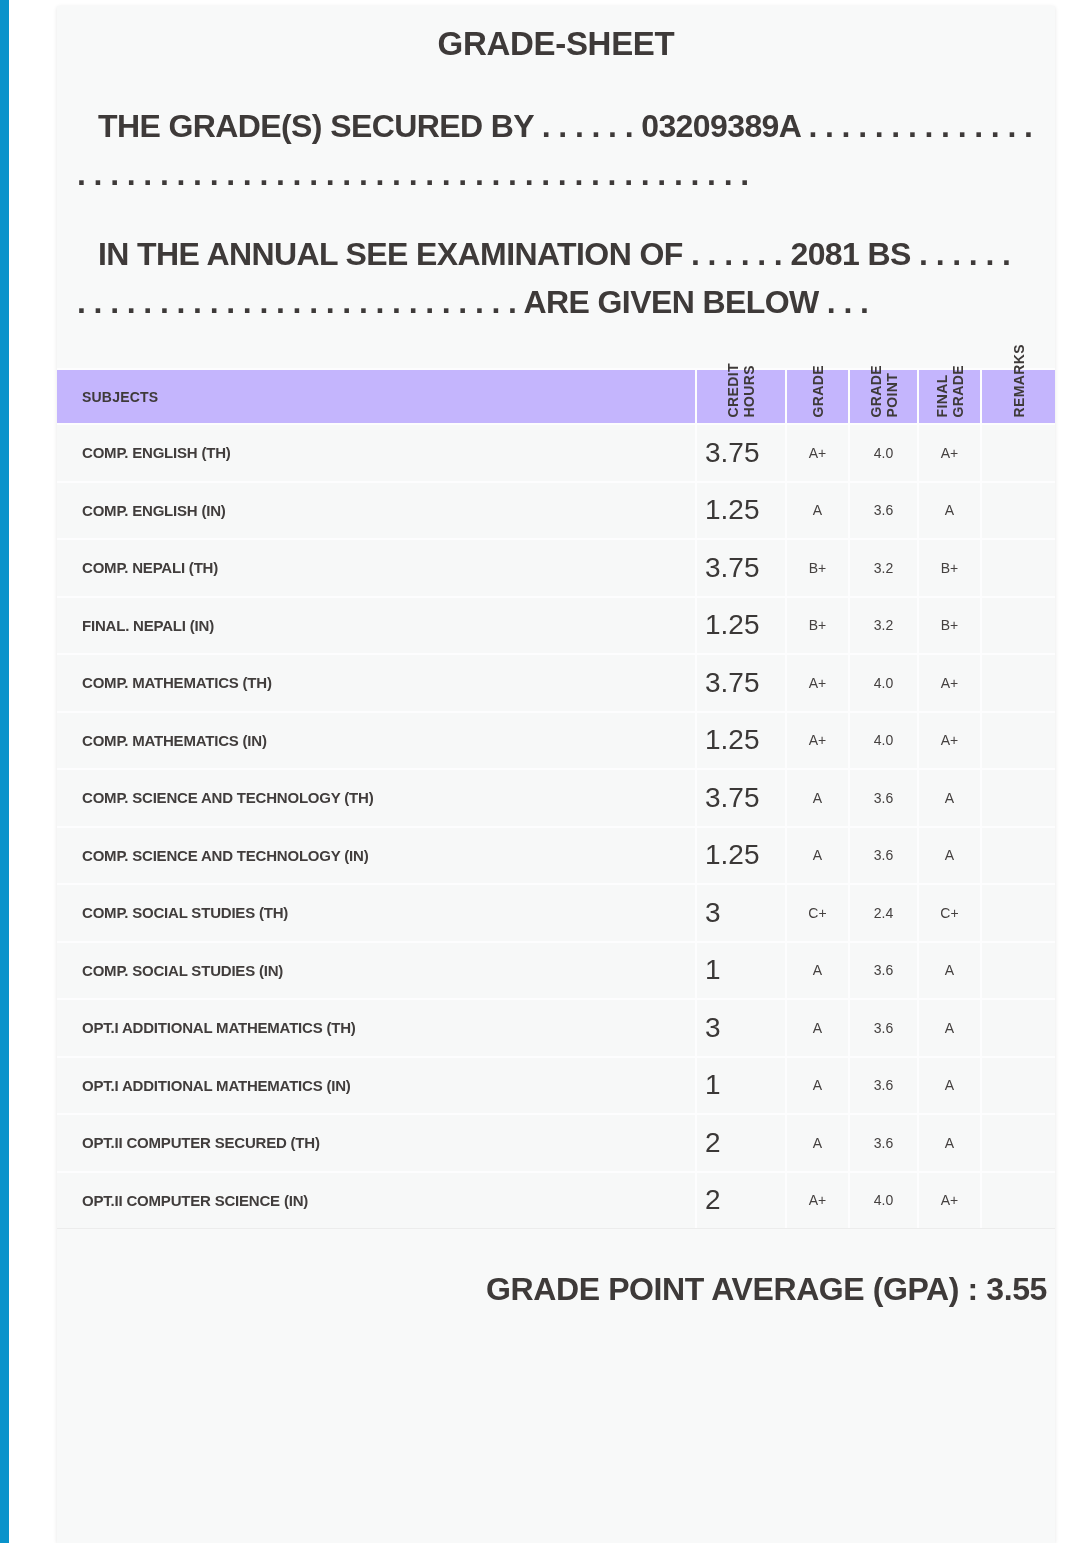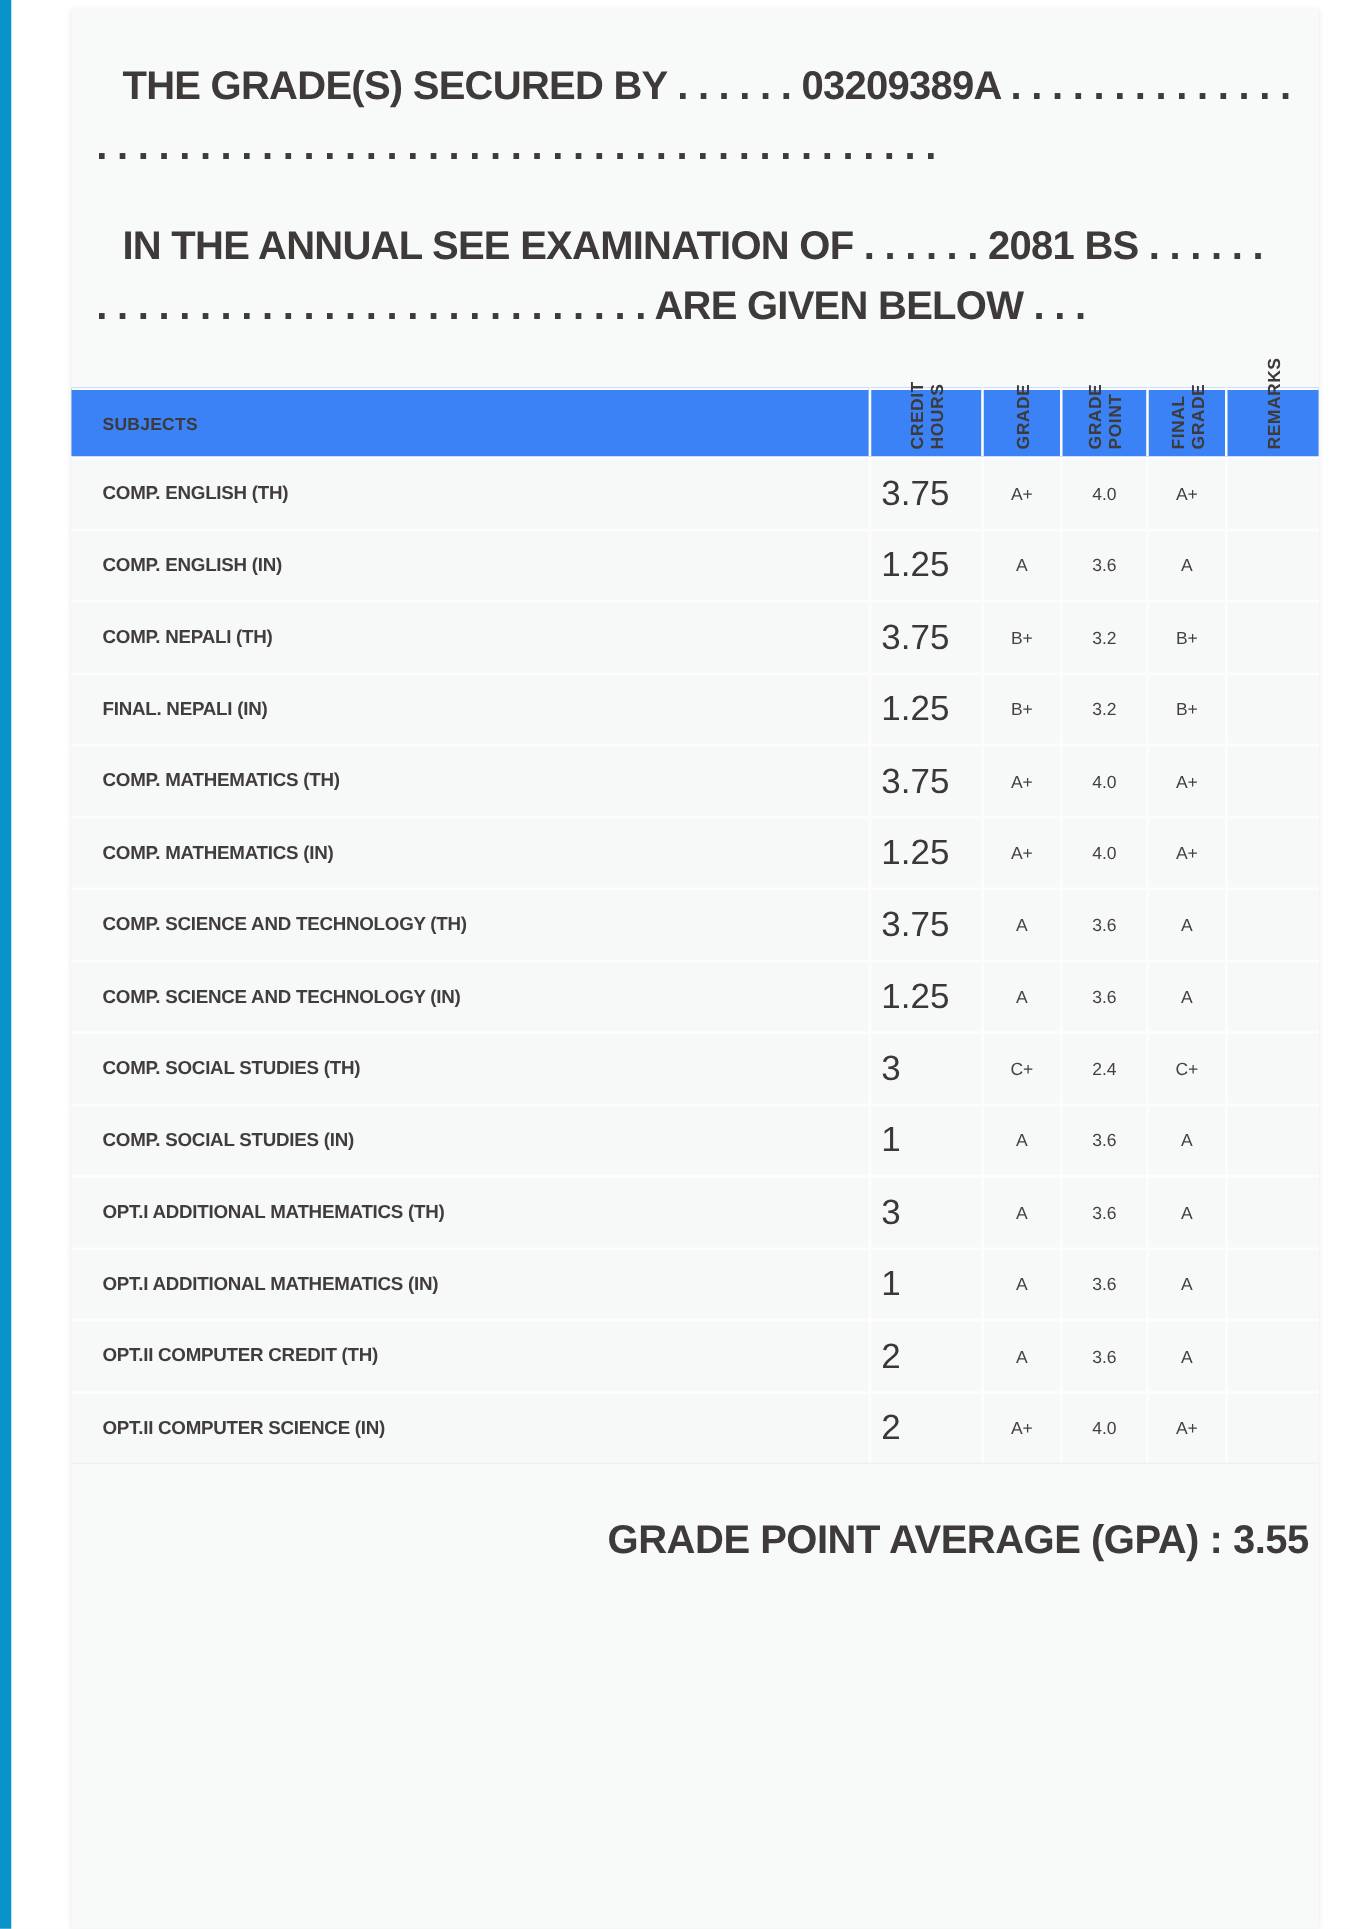--- a/index.html
+++ b/index.html
@@ -57,21 +57,21 @@
   .cell.subject{padding-left:25px;}
   .subject-text{
     font-size:15px;font-weight:bold;letter-spacing:-0.2px;color:#413d3c;
   }
   .cell.credit{padding-left:8px;}
   .credit-text{font-size:28px;font-weight:400;color:#3b3837;}
   .cell.small-val{justify-content:center;}
   .small-text{font-size:14px;font-weight:400;color:#454140;}
 
   .hcell{
-    background:#3b82f6;border-top:2px solid #fdfdfe;
+    background:#c4b5fd;border-top:2px solid #fdfdfe;
     position:relative;display:flex;align-items:center;overflow:visible;
   }
   .hcell.vline{border-left:2px solid #fdfdfe;}
   .hcell.subjects-h{padding-left:25px;}
   .subjects-h-text{font-size:14px;font-weight:bold;letter-spacing:.2px;color:#3e3a39;}
   .hcell.vhead{align-items:flex-end;justify-content:center;}
   .vhead-text{
     writing-mode:vertical-rl;transform:rotate(180deg);
     white-space:pre-line;text-align:left;
     font-size:14px;font-weight:bold;letter-spacing:.4px;line-height:16px;
@@ -83,20 +83,21 @@
     color:#3e3a39;letter-spacing:-0.4px;white-space:nowrap;
   }
 </style>
 </head>
 <body>
 
 <div class="accent-bar"></div>
 
 <div class="card">
 
+  <h2 class="sheet-title">GRADE-SHEET</h2>
 
   <div class="statements">
     <p class="statement st-1">
       <span class="l1">THE GRADE(S) SECURED BY . . . . . . 03209389A . . . . . . . . . . . . . .</span>
       <span class="l2">. . . . . . . . . . . . . . . . . . . . . . . . . . . . . . . . . . . . . . . . .</span>
     </p>
     <p class="statement st-3">
       <span class="l1">IN THE ANNUAL SEE EXAMINATION OF . . . . . . 2081 BS . . . . . .</span>
       <span class="l2">. . . . . . . . . . . . . . . . . . . . . . . . . . . ARE GIVEN BELOW . . .</span>
     </p>
@@ -277,21 +278,21 @@
         </div><div class="cell small-val vline">
           <span class="small-text">A</span>
         </div><div class="cell small-val vline">
           <span class="small-text">3.6</span>
         </div><div class="cell small-val vline">
           <span class="small-text">A</span>
         </div><div class="cell small-val vline">
           <span class="small-text"></span>
         </div></div>
       <div class="trow"><div class="cell subject">
-          <span class="subject-text">OPT.II COMPUTER CREDIT (TH)</span>
+          <span class="subject-text">OPT.II COMPUTER SECURED (TH)</span>
         </div><div class="cell credit vline">
           <span class="credit-text">2</span>
         </div><div class="cell small-val vline">
           <span class="small-text">A</span>
         </div><div class="cell small-val vline">
           <span class="small-text">3.6</span>
         </div><div class="cell small-val vline">
           <span class="small-text">A</span>
         </div><div class="cell small-val vline">
           <span class="small-text"></span>

